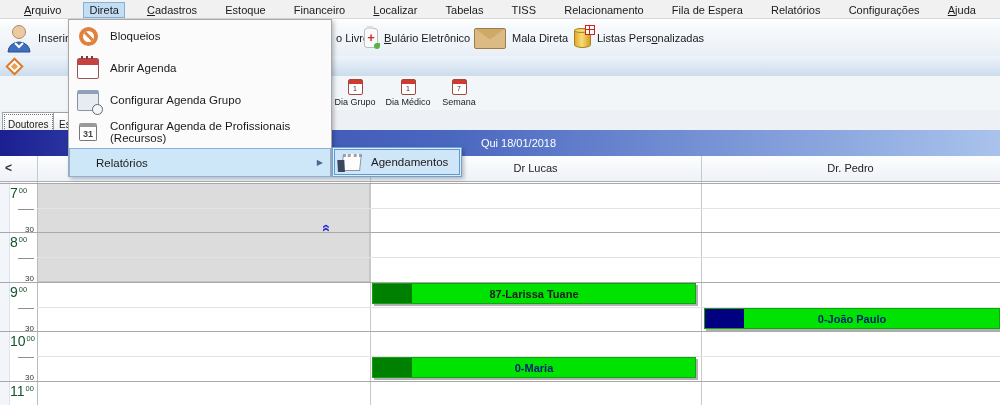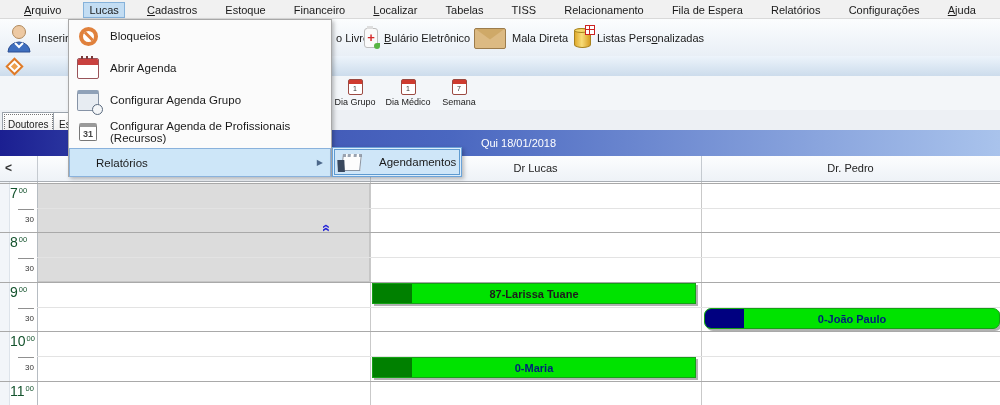--- a/index.html
+++ b/index.html
@@ -81,21 +81,21 @@
   .grid{position:absolute;left:0;top:182px;width:1000px;height:223px;background:#fff;}
   .gutter-strip{position:absolute;left:0;top:0;width:9px;height:223px;background:#f2f5f9;
                 border-right:1px solid #dde3ea;}
   .gl{position:absolute;height:1px;background:#e3e3e3;}
   .gl.hour{background:#a9a9a9;}
   .vdiv{position:absolute;top:0;bottom:0;width:1px;background:#c9c9c9;}
   .hour-label{position:absolute;left:10px;color:#14532d;}
   .hour-label .hh{font-size:14px;}
   .hour-label .mm{font-size:7.5px;position:relative;top:-5px;margin-left:1px;}
   .half-label{position:absolute;left:18px;width:16px;text-align:right;font-size:8px;color:#333;
-              border-top:1px solid #909090;padding-top:5px;}
+              border-top:1px solid #909090;padding-top:15px;}
   .blocked{position:absolute;background:#dcdcdc;border:1px solid #c6c6c6;box-sizing:border-box;}
   .scroll-up{position:absolute;color:#2323d6;font-weight:bold;font-size:14px;
              transform:rotate(90deg);line-height:12px;}
   .appt{position:absolute;height:19px;border:1px solid #15a015;box-shadow:2px 2px 0 rgba(125,125,125,.6);
         font-size:11px;display:flex;align-items:center;justify-content:center;overflow:hidden;}
   .appt .cap{position:absolute;left:0;top:0;bottom:0;width:39px;}
   .appt .lbl{position:relative;font-weight:bold;}
 
   
   .menu-panel{position:absolute;left:68px;top:19px;width:264px;height:158px;background:#fbfbfb;
@@ -105,21 +105,21 @@
   .mi-icon{width:26px;height:26px;margin-right:9px;position:relative;display:flex;
            align-items:center;justify-content:center;flex:none;}
   .reports-row{height:29px;background:#cde6f8;border:1px solid #8ab2dc;display:flex;
                align-items:center;padding-left:26px;font-size:11.5px;position:relative;
                box-sizing:border-box;}
   .sub-arrow{position:absolute;right:7px;font-size:8px;color:#4c688a;}
   .submenu{position:absolute;left:332px;top:147px;width:130px;height:30px;background:#ddeefb;
            border:1px solid #6ba3d9;box-shadow:2px 2px 4px rgba(0,0,0,.25);z-index:31;
            box-sizing:border-box;}
   .submenu-item{margin:1px;height:24px;border:1px solid #5e9ad0;background:#cfe6f8;display:flex;
-           align-items:center;padding-left:6px;font-size:11.5px;gap:16px;}
+           align-items:center;padding-left:6px;font-size:11.5px;gap:8px;}
 
   
   .icon-calendar-red{width:20px;height:19px;background:#fff;border:1px solid #99545a;border-radius:2px;
            position:relative;}
   .icon-calendar-red::before{content:"";position:absolute;top:0;left:0;right:0;height:6px;
            background:#c9413f;border-radius:1px 1px 0 0;}
   .icon-calendar-red::after{content:"";position:absolute;top:-3px;left:3px;right:3px;height:3px;
            background:repeating-linear-gradient(90deg,#7c3a3a 0 2px,transparent 2px 5px);}
   .icon-block{width:19px;height:19px;border-radius:50%;border:4px solid #e0813c;background:#fff;
            box-sizing:border-box;position:relative;overflow:hidden;}
@@ -137,21 +137,21 @@
   .icon-notebook::before{content:"";position:absolute;left:-5px;bottom:-2px;width:7px;height:12px;
            background:#39485e;transform:skewX(9deg);}
 </style>
 </head>
 <body>
 
 <div class="stage">
 
   <div class="menubar">
       <div class="mb-item"><u>A</u>rquivo</div>
-      <div class="mb-item selected">Lucas</div>
+      <div class="mb-item selected">Direta</div>
       <div class="mb-item"><u>C</u>adastros</div>
       <div class="mb-item">Estoque</div>
       <div class="mb-item">Financeiro</div>
       <div class="mb-item"><u>L</u>ocalizar</div>
       <div class="mb-item">Tabelas</div>
       <div class="mb-item">TISS</div>
       <div class="mb-item">Relacionamento</div>
       <div class="mb-item">Fila de Espera</div>
       <div class="mb-item">Relatórios</div>
       <div class="mb-item">Configurações</div>
@@ -256,21 +256,21 @@
       <div class="gl hour" style="top: 149.2px; left: 0px; width: 1000px;"></div>
       <div class="hour-label" style="top: 150.2px;"><span class="hh">10</span><span class="mm">00</span></div>
       <div class="gl" style="top: 173.9px; left: 37px; width: 963px;"></div>
       <div class="half-label" style="top: 174.9px;">30</div>
       <div class="gl hour" style="top: 198.6px; left: 0px; width: 1000px;"></div>
       <div class="hour-label" style="top: 199.6px;"><span class="hh">11</span><span class="mm">00</span></div>
       <div class="appt" style="left: 372px; width: 322px; top: 101.3px; background: rgb(0, 227, 0);">
         <span class="cap" style="background: rgb(0, 128, 0);"></span>
         <span class="lbl" style="color: rgb(28, 28, 28);">87-Larissa Tuane</span>
       </div>
-      <div class="appt" style="left: 704px; width: 294px; top: 126px; background: rgb(0, 227, 0); border-radius: 7px;">
+      <div class="appt" style="left: 704px; width: 294px; top: 126px; background: rgb(0, 227, 0);">
         <span class="cap" style="background: rgb(0, 0, 128);"></span>
         <span class="lbl" style="color: rgb(0, 33, 122);">0-João Paulo</span>
       </div>
       <div class="appt" style="left: 372px; width: 322px; top: 175.4px; background: rgb(0, 227, 0);">
         <span class="cap" style="background: rgb(0, 128, 0);"></span>
         <span class="lbl" style="color: rgb(0, 33, 122);">0-Maria</span>
       </div>
     </div>
 
   <div class="menu-panel">

